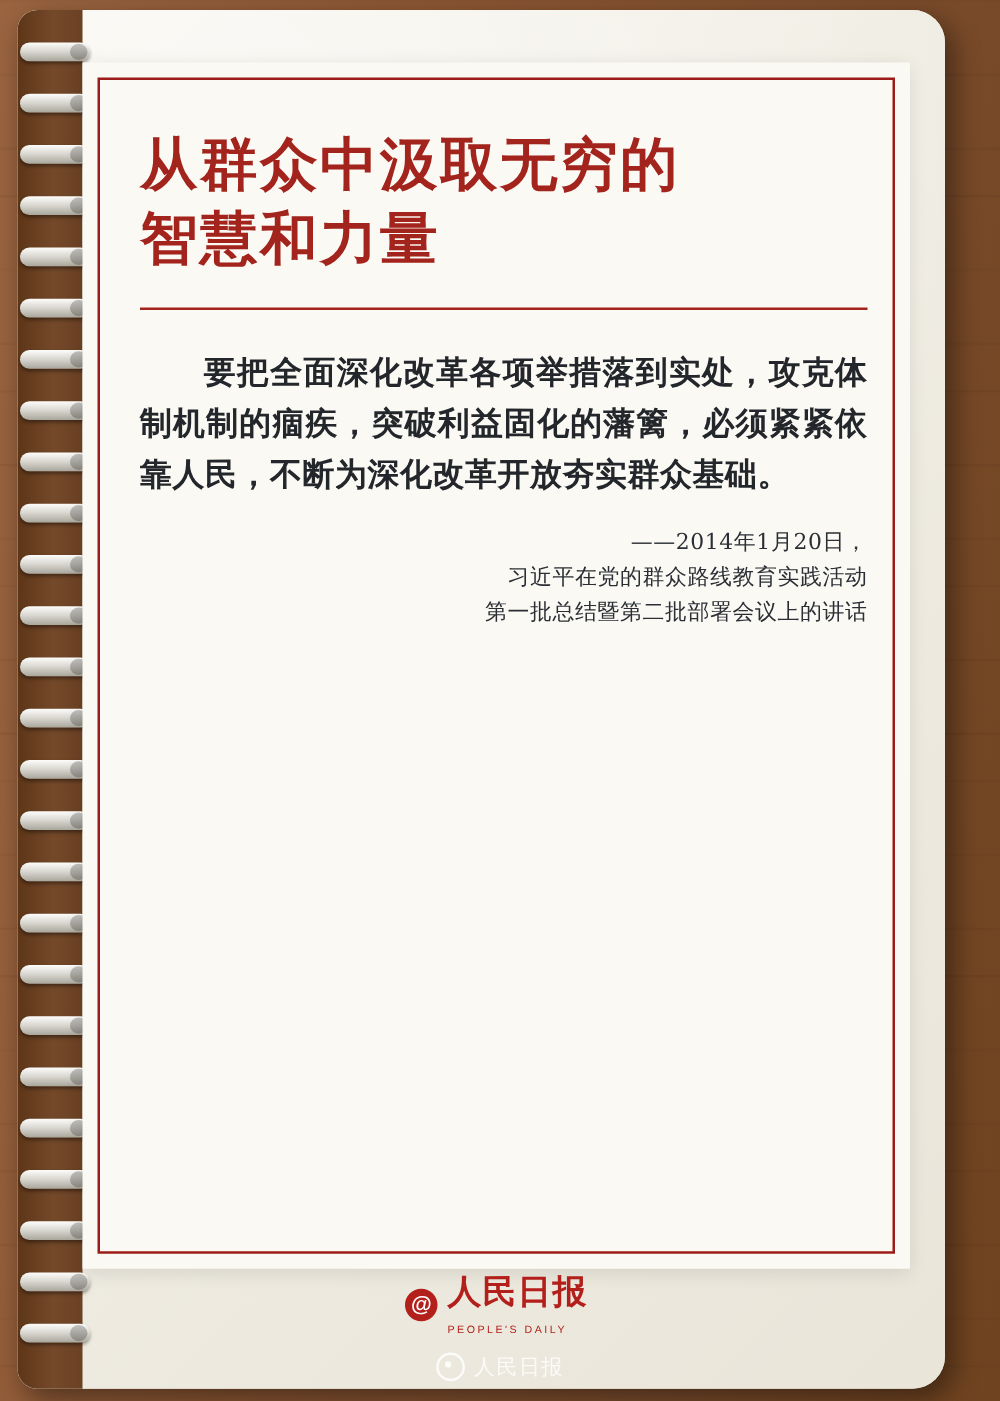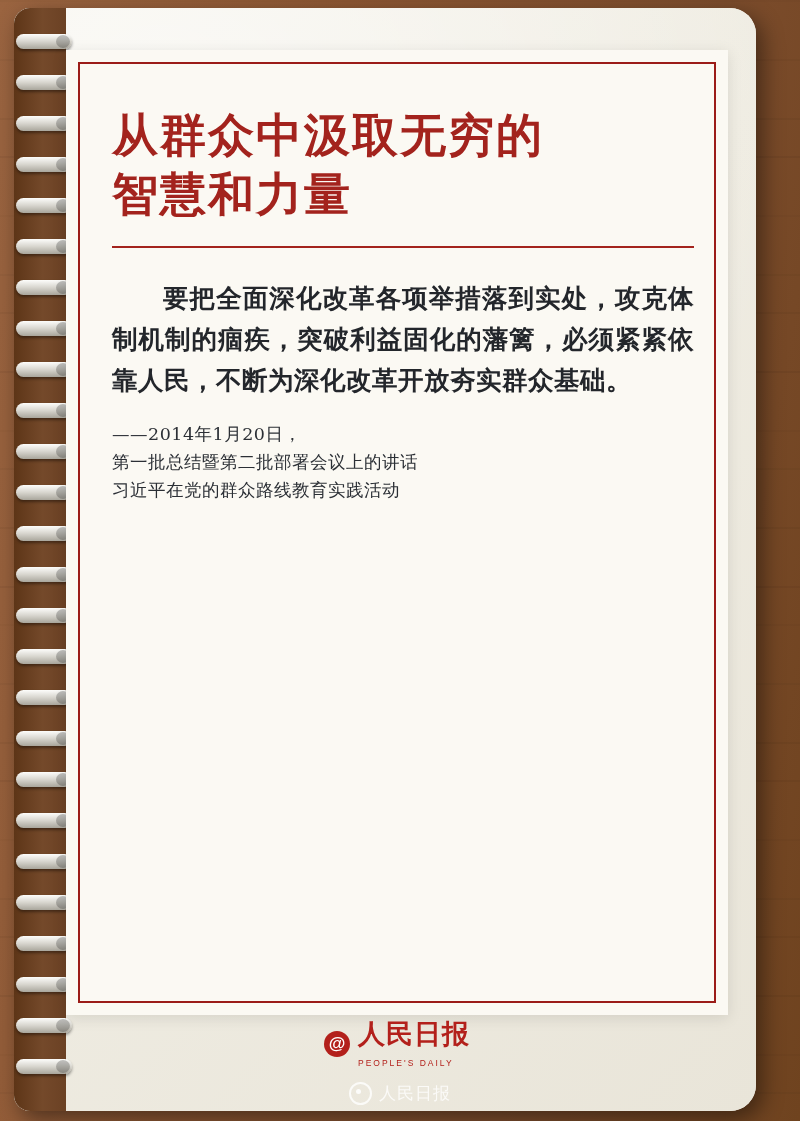--- a/index.html
+++ b/index.html
@@ -117,21 +117,21 @@
     top: 56px;
     right: 34px;
     bottom: 26px;
   }
 
   
   #title-block {
     margin-bottom: 6px;
   }
   .title-line {
-    font-family: Liberation Sans, sans-serif;
+    font-family: Liberation Mono, monospace;
     font-weight: 700;
     color: #a3231d;
     font-size: 46px;
     line-height: 1.28;
     letter-spacing: 2px;
   }
   #title-rule {
     margin-top: 22px;
     height: 2px;
     background: #a3231d;
@@ -147,20 +147,21 @@
     font-size: 25.5px;
     line-height: 1.62;
     color: #23262b;
     text-align: justify;
     text-indent: 2em;
     letter-spacing: 0.5px;
     font-weight: 600;
   }
   .attribution {
     margin-top: 18px;
+    text-align: right;
     color: #2b2f35;
     font-family: "DejaVu Serif", "Liberation Serif", serif;
     font-size: 17.5px;
     line-height: 1.62;
     letter-spacing: 0.5px;
   }
   .attribution div { white-space: nowrap; }
 
   #block-2 { margin-top: 68px; }
 
@@ -309,22 +310,22 @@
         <div id="title-block">
           <div class="title-line">从群众中汲取无穷的</div>
           <div class="title-line">智慧和力量</div>
           <div id="title-rule"></div>
         </div>
 
         <div class="quote-block" id="block-1">
           <div class="quote-text">要把全面深化改革各项举措落到实处，攻克体制机制的痼疾，突破利益固化的藩篱，必须紧紧依靠人民，不断为深化改革开放夯实群众基础。</div>
           <div class="attribution">
             <div>——2014年1月20日，</div>
+            <div>习近平在党的群众路线教育实践活动</div>
             <div>第一批总结暨第二批部署会议上的讲话</div>
-            <div>习近平在党的群众路线教育实践活动</div>
           </div>
         </div>
 
         <div class="quote-block" id="block-2">
         </div>
 
       </div>
     </div>
 
     <div id="footer">

